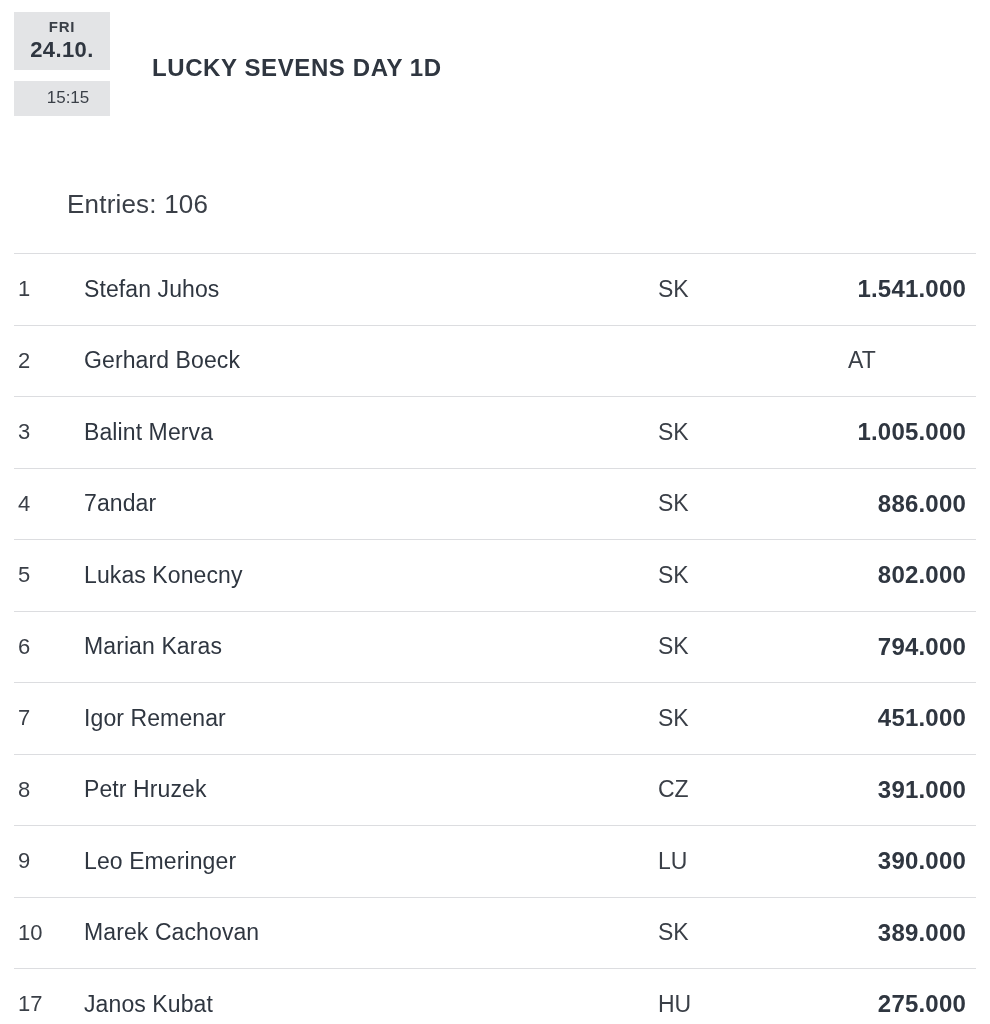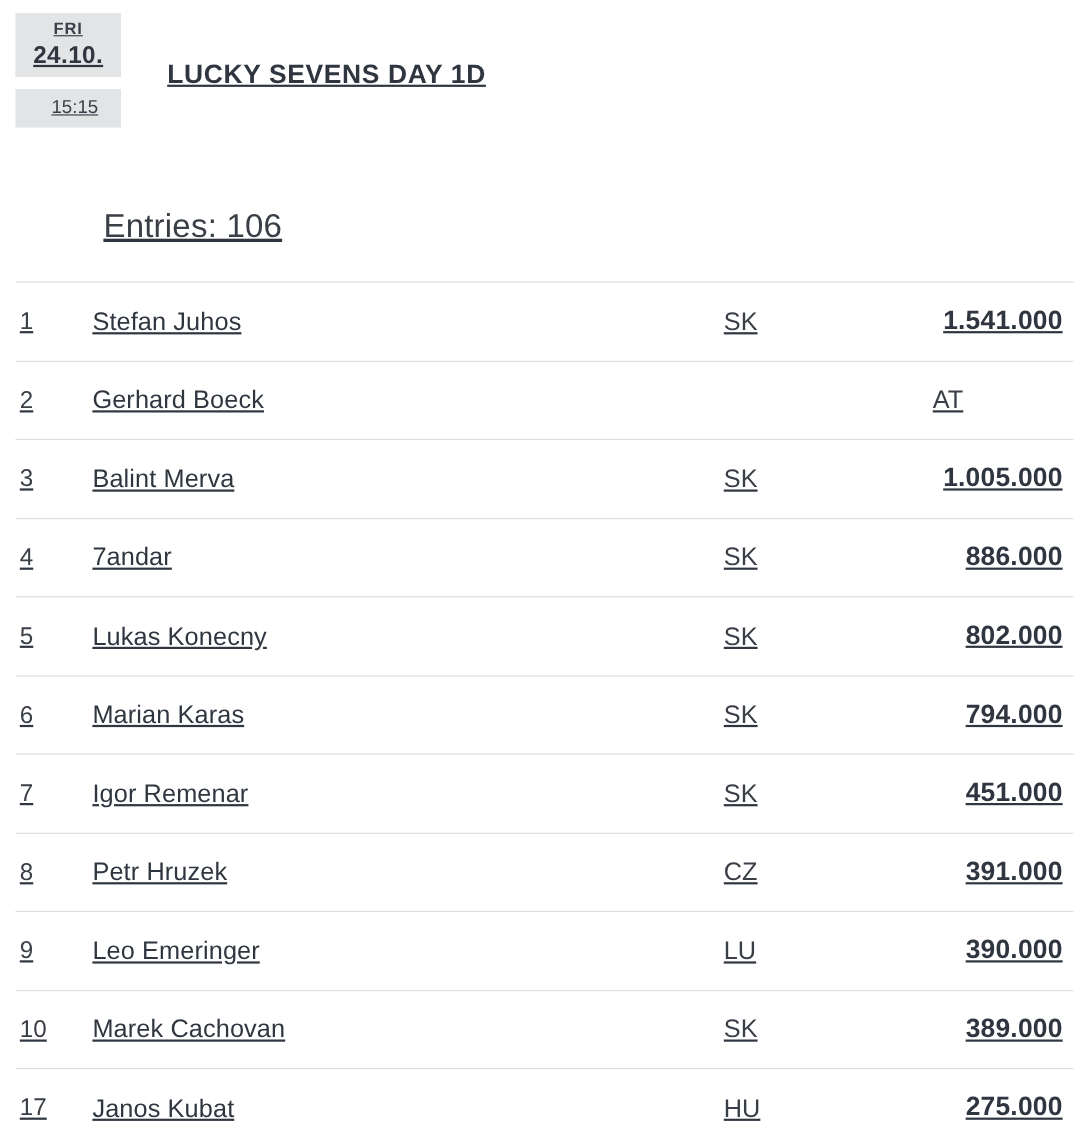--- a/index.html
+++ b/index.html
@@ -8,21 +8,20 @@
     height: 1024px;
     background: #ffffff;
     font-family: "Liberation Sans", sans-serif;
     color: #2f3640;
     overflow: hidden;
   }
   .page {
     position: relative;
     width: 990px;
     height: 1024px;
-    text-decoration: underline;
   }
 
   
   .header {
     display: flex;
     align-items: flex-start;
     padding: 12px 0 0 14px;
   }
   .date-block {
     width: 96px;
@@ -64,22 +63,22 @@
     font-weight: 800;
     letter-spacing: 0.6px;
     color: #2f3640;
     margin-left: 42px;
     margin-top: 42px;
     text-transform: uppercase;
   }
 
   
   .entries {
-    margin: 73px 0 0 94px;
-    font-size: 30px;
+    margin: 73px 0 0 67px;
+    font-size: 26px;
     font-weight: 500;
     color: #3a3f47;
     letter-spacing: 0.2px;
   }
 
   
   .ranking {
     margin: 33px 14px 0 14px;
     border-top: 1px solid #dcdde0;
   }

